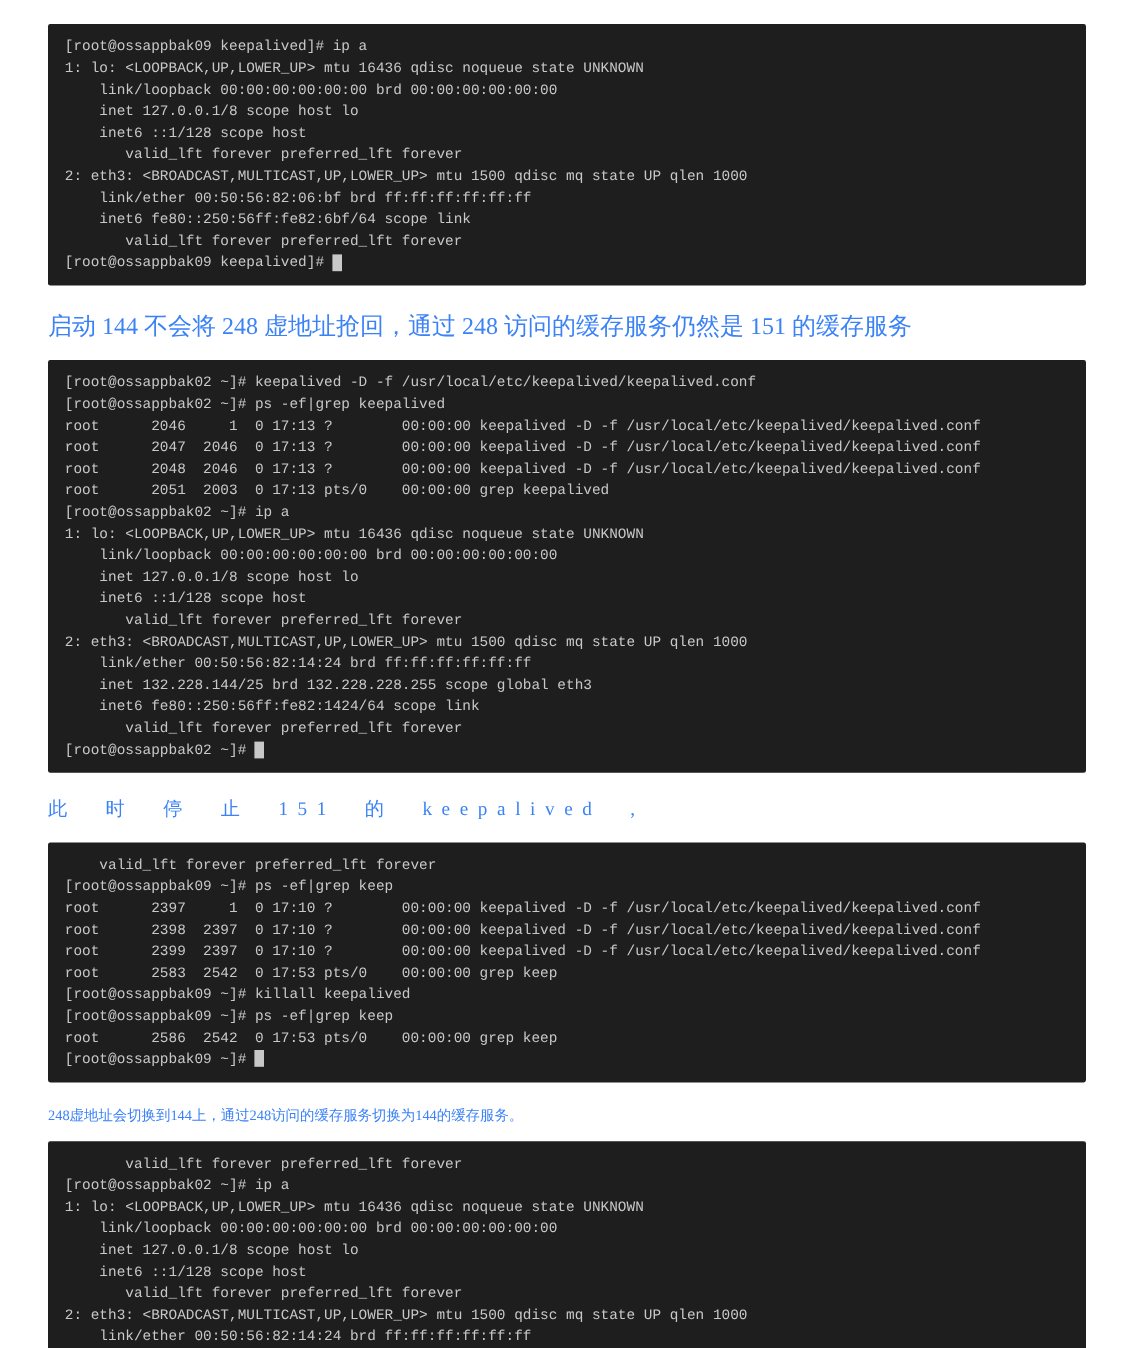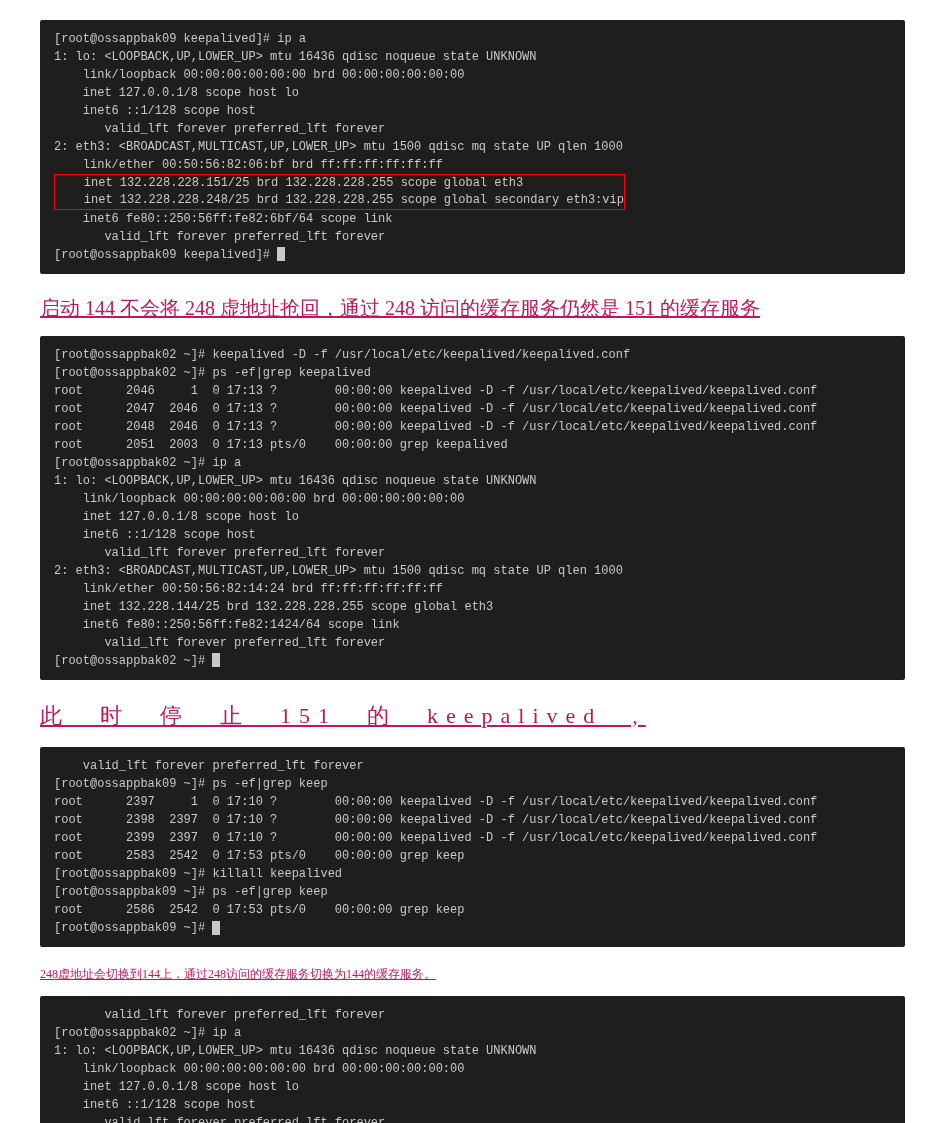--- a/index.html
+++ b/index.html
@@ -21,28 +21,27 @@
       font-size: 12px;
       line-height: 1.5;
       padding: 10px 14px;
       margin-bottom: 18px;
       white-space: pre;
       border-radius: 2px;
       overflow-x: auto;
     }
     .description {
       font-size: 20px;
-      color: #be185d;
+      color: #3b82f6;
       margin: 18px 0 12px 0;
       font-family: 'SimSun', 'STSong', serif;
       line-height: 1.6;
-      text-decoration: underline;
     }
     .description-large {
-      font-size: 22px;
+      font-size: 16px;
       letter-spacing: 8px;
     }
     .cursor {
       display: inline-block;
       width: 8px;
       height: 14px;
       background: #c8c8c8;
       vertical-align: middle;
     }
   </style>
@@ -53,22 +52,20 @@
 
   <div class="section">
     <div class="terminal-block"><span>[root@ossappbak09 keepalived]# ip a
 1: lo: &lt;LOOPBACK,UP,LOWER_UP&gt; mtu 16436 qdisc noqueue state UNKNOWN
     link/loopback 00:00:00:00:00:00 brd 00:00:00:00:00:00
     inet 127.0.0.1/8 scope host lo
     inet6 ::1/128 scope host
        valid_lft forever preferred_lft forever
 2: eth3: &lt;BROADCAST,MULTICAST,UP,LOWER_UP&gt; mtu 1500 qdisc mq state UP qlen 1000
     link/ether 00:50:56:82:06:bf brd ff:ff:ff:ff:ff:ff
-<span style="border:1px solid red; display:inline-block; line-height:1.4;">    inet 132.228.228.151/25 brd 132.228.228.255 scope global eth3
-    inet 132.228.228.248/25 brd 132.228.228.255 scope global secondary eth3:vip</span>
     inet6 fe80::250:56ff:fe82:6bf/64 scope link
        valid_lft forever preferred_lft forever
 [root@ossappbak09 keepalived]# <span class="cursor"></span></span></div>
   </div>
 
   <div class="section description">
     <span>启动 144 不会将 248 虚地址抢回，通过 248 访问的缓存服务仍然是 151 的缓存服务</span>
   </div>
 
   <div class="section">

